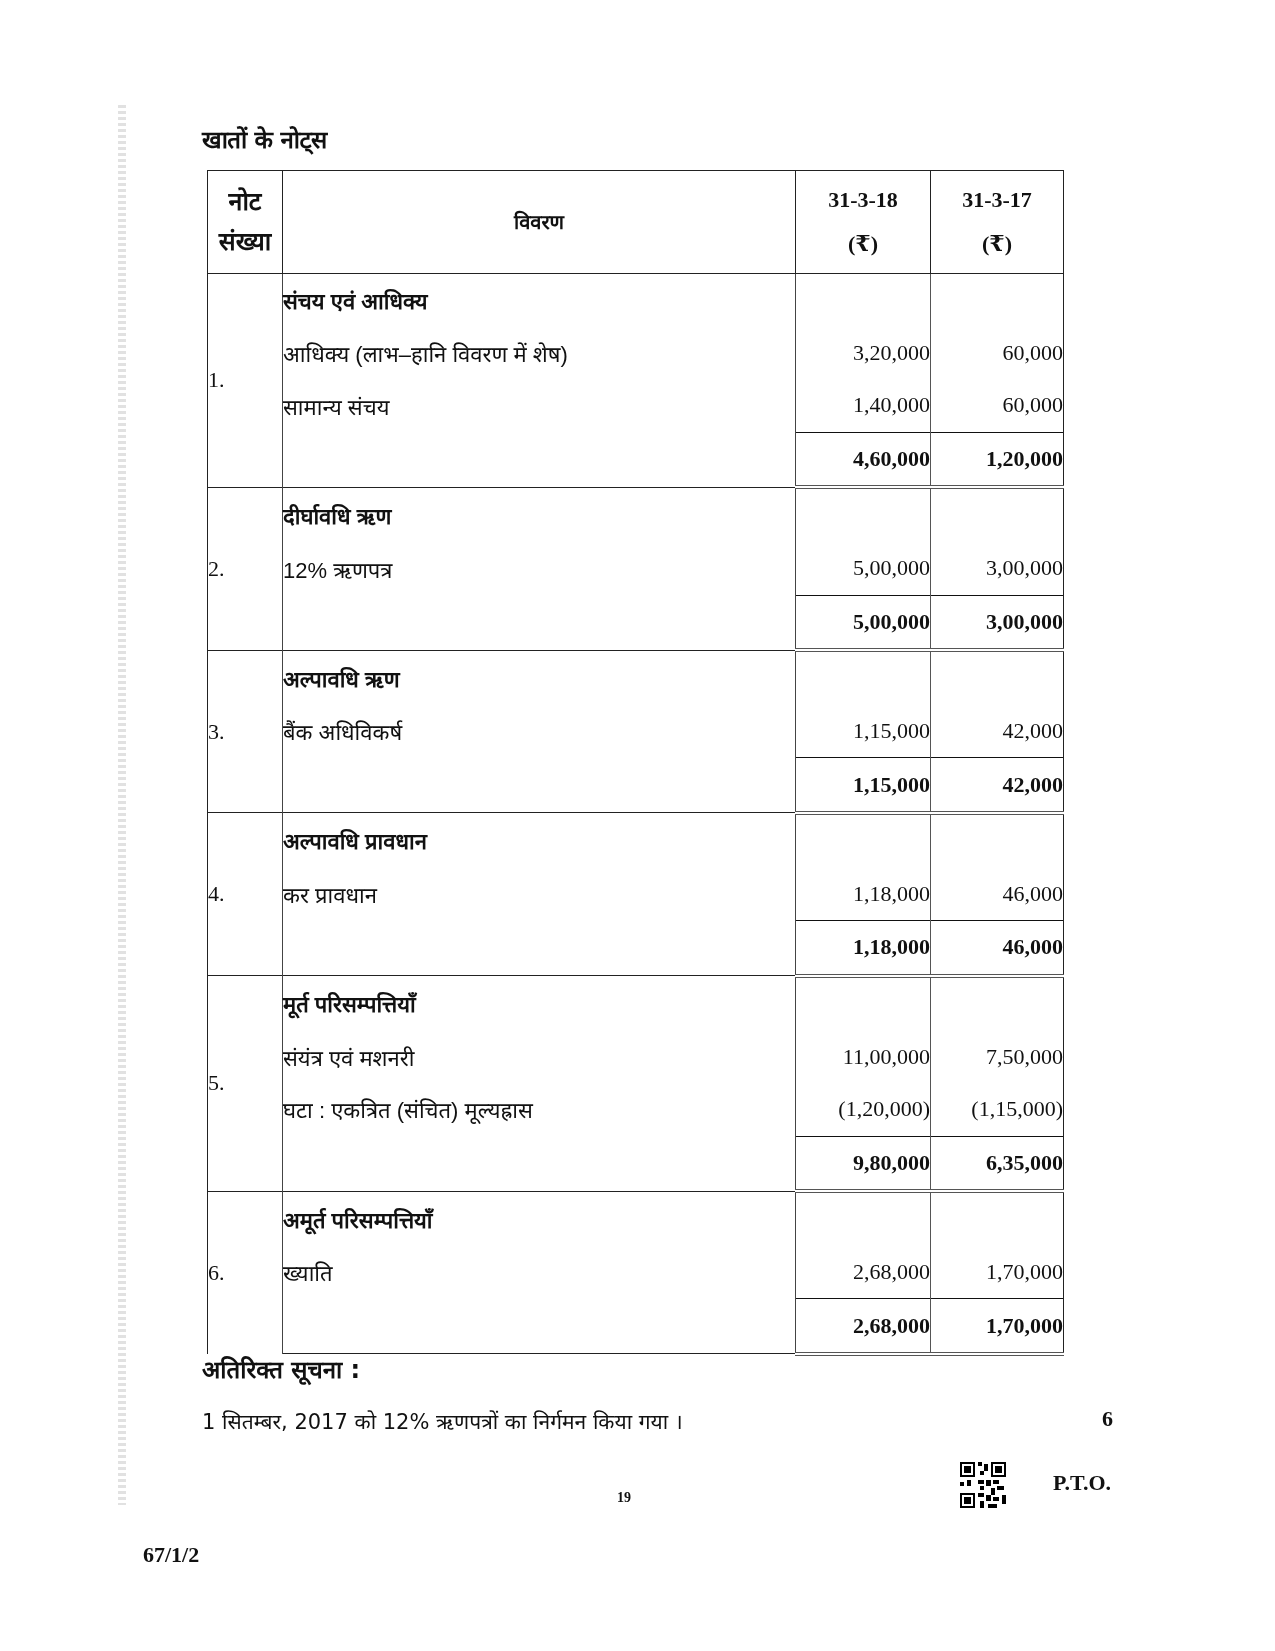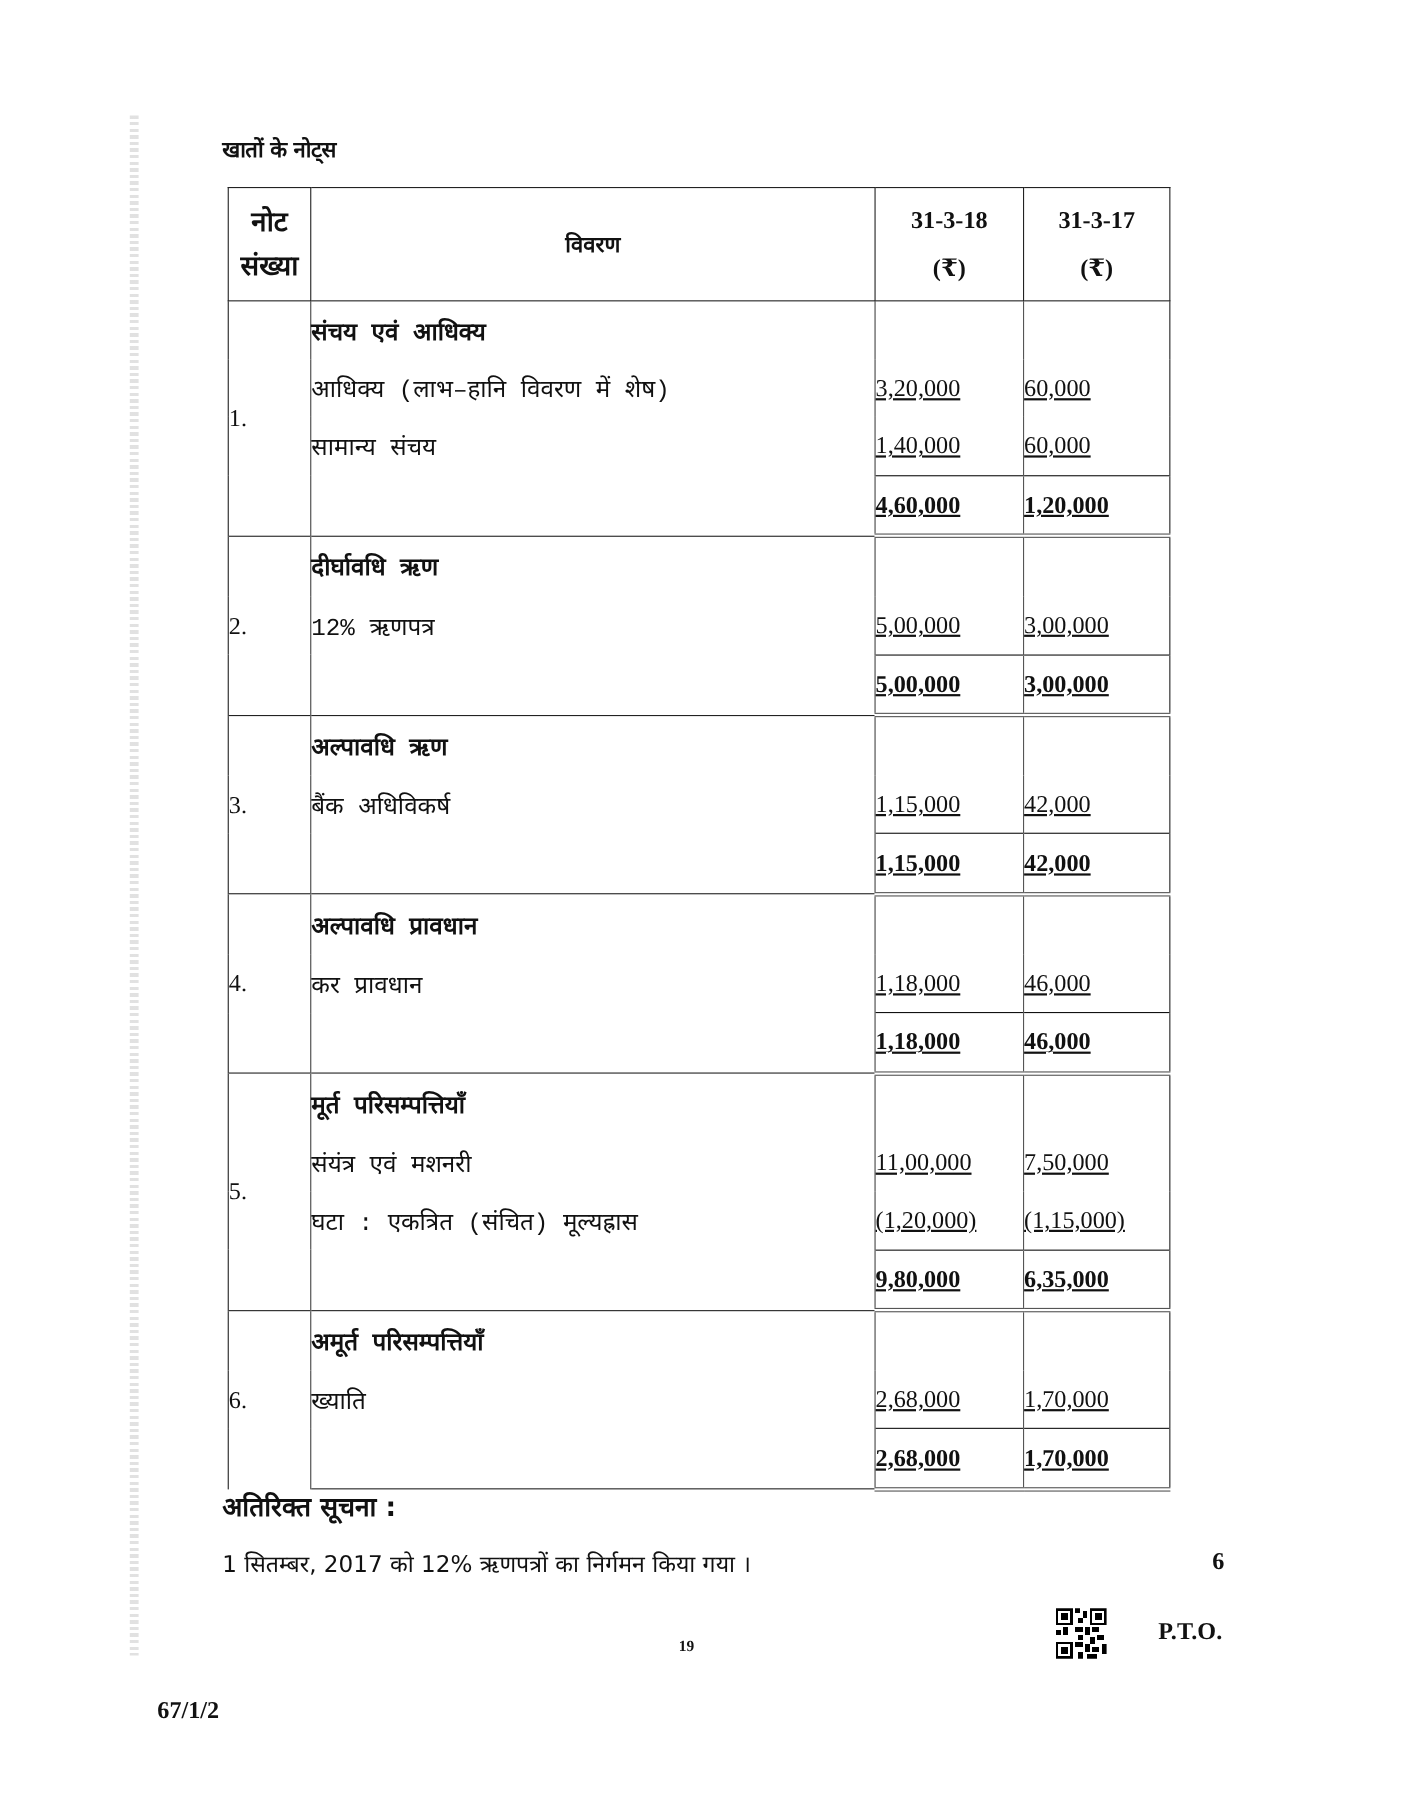--- a/index.html
+++ b/index.html
@@ -1,40 +1,40 @@
 <!DOCTYPE html>
 <html><head>
 <meta charset="utf-8">
 <style>
   html, body { margin: 0; padding: 0; background: #ffffff; }
   body { width: 1275px; height: 1651px; position: relative; overflow: hidden;
          font-family: "Liberation Serif", "DejaVu Serif", serif; color: #111; }
   .watermark { position: absolute; left: 118px; top: 105px; width: 8px; height: 1400px;
                background: repeating-linear-gradient(to bottom, #c9c9c9 0 3px, #ffffff 3px 6px);
                opacity: 0.55; }
-  .heading { position: absolute; left: 202px; top: 122px; font-size: 20px; font-weight: bold;
+  .heading { position: absolute; left: 202px; top: 122px; font-size: 24px; font-weight: bold;
              font-family: "DejaVu Sans", sans-serif; letter-spacing: -0.5px; }
   table.notes { position: absolute; left: 207px; top: 170px; width: 856px;
                 border-collapse: collapse; table-layout: fixed; }
   table.notes col.c1 { width: 75px; }
   table.notes col.c2 { width: 513px; }
   table.notes col.c3 { width: 135px; }
   table.notes col.c4 { width: 133px; }
   table.notes th, table.notes td { padding: 0; font-size: 22px; }
   table.notes thead th { height: 102px; border: 1.5px solid #222; font-weight: bold;
                          vertical-align: middle; text-align: center; line-height: 44px; }
   table.notes thead th.th-desc { font-family: "DejaVu Sans", sans-serif; font-size: 20px; margin-top: 36px; }
   table.notes thead th.th-no { font-family: "DejaVu Sans", sans-serif; font-size: 25px; line-height: 40px; }
   table.notes td { height: 52.6px; vertical-align: middle; }
   td.noc { border-left: 1.5px solid #222; border-right: 1.5px solid #444; vertical-align: top;
            padding-left: 12px; padding-top: 12px; font-size: 21px; }
-  td.desc { border-right: 1.5px solid #444; padding-left: 11px; font-family: Liberation Mono, monospace;
+  td.desc { border-right: 1.5px solid #444; padding-left: 11px; font-family: Liberation Sans, sans-serif;
             font-size: 19px; }
   td.desc.title { font-weight: bold; }
-  td.amt { padding-right: 11px; border-right: 1.5px solid #555; font-size: 22px; text-decoration: underline; }
+  td.amt { text-align: right; padding-right: 11px; border-right: 1.5px solid #555; font-size: 22px; }
   td.amt.last { border-right: 1.5px solid #222; }
   tr.total td.amt { font-weight: bold; border-top: 1.8px solid #111; border-bottom: 4px double #555; }
   tr.sec-start td { border-top: 1.5px solid #222; }
   tr.sec-end td.desc { border-bottom: 1.5px solid #222; }
   .extra-title { position: absolute; left: 202px; top: 1352px; font-size: 24px; font-weight: bold;
                  font-family: "DejaVu Sans", sans-serif; }
   .extra-text { position: absolute; left: 202px; top: 1407px; font-size: 21px;
                 font-family: "DejaVu Sans", sans-serif; }
   .marks { position: absolute; left: 1102px; top: 1406px; font-size: 22px; font-weight: bold; }
   .footer-code { position: absolute; left: 143px; top: 1542px; font-size: 22px; font-weight: bold; }

